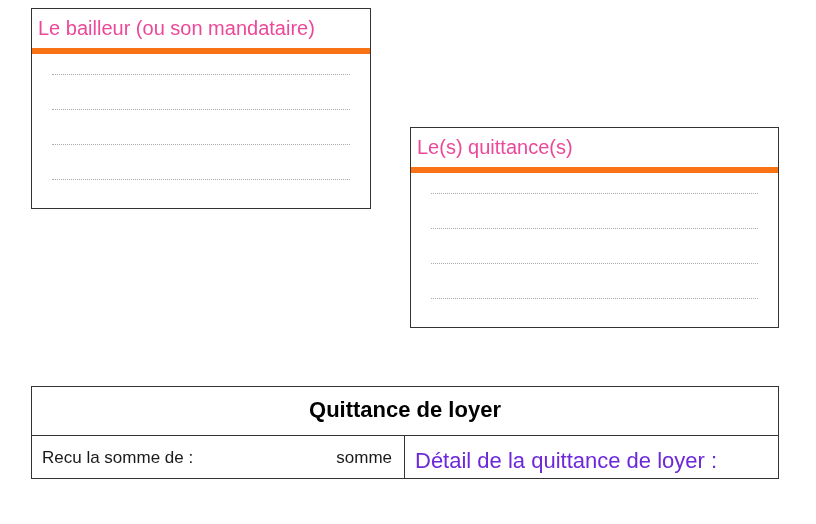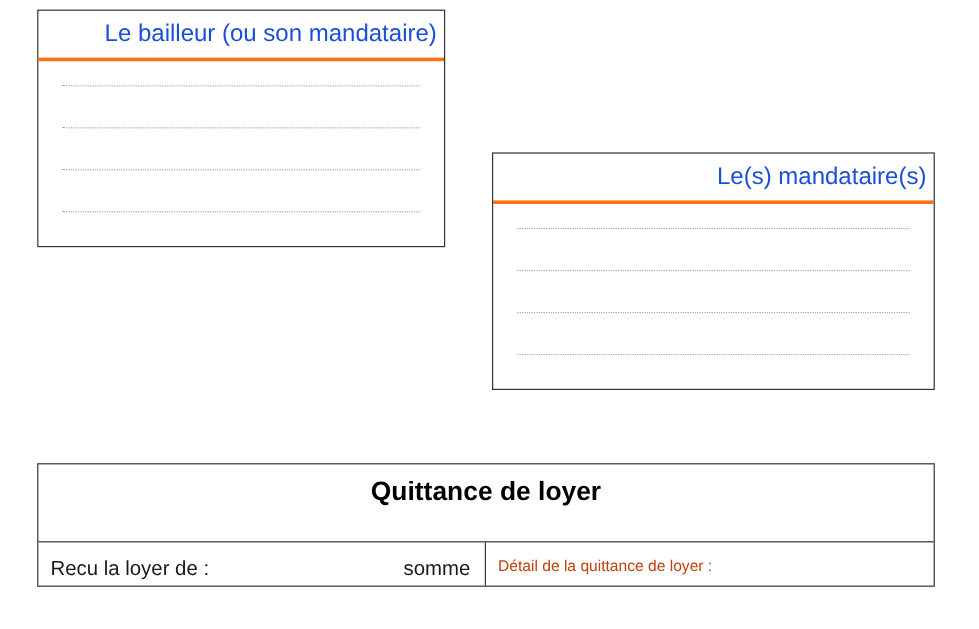--- a/index.html
+++ b/index.html
@@ -13,25 +13,25 @@
       width: 816px;
       height: 524px;
       position: relative;
     }
     .party-box {
       position: absolute;
       border: 1px solid #333;
       background: #fff;
     }
     .party-header {
-      border-bottom: 3px solid #f97316;
-      text-align: right;
+      border-bottom: 6px solid #f97316;
+      text-align: left;
       padding: 8px 6px;
       font-size: 20px;
-      color: #1d4ed8;
+      color: #ec4899;
     }
     .party-body {
       padding: 20px 20px 18px 20px;
     }
     .dotted-line {
       height: 1px;
       border-bottom: 1px dotted #aaa;
       margin-bottom: 34px;
     }
     .dotted-line:last-child {
@@ -51,21 +51,21 @@
       position: absolute;
       left: 31px;
       top: 386px;
       width: 748px;
       border: 1px solid #333;
     }
     .main-title {
       text-align: center;
       font-weight: bold;
       font-size: 22px;
-      padding: 10px 0 28px 0;
+      padding: 10px 0 12px 0;
       border-bottom: 1px solid #333;
       color: #000;
     }
     .date-row {
       border-bottom: 1px solid #333;
       text-align: center;
       padding: 8px 0 10px 0;
       font-size: 17px;
       color: #1a1a1a;
     }
@@ -91,51 +91,51 @@
       border-right: 1px solid #333;
       padding: 12px 12px 4px 10px;
       font-size: 17px;
       color: #1a1a1a;
       display: flex;
       justify-content: space-between;
     }
     .detail-right {
       width: 50%;
       padding: 12px 10px 4px 10px;
-      font-size: 13px;
-      color: #c2410c;
+      font-size: 22px;
+      color: #6d28d9;
     }
   </style>
 </head>
 <body>
 
 <div class="party-box bailleur">
   <div class="party-header">Le bailleur (ou son mandataire)</div>
   <div class="party-body">
     <div class="dotted-line"></div>
     <div class="dotted-line"></div>
     <div class="dotted-line"></div>
     <div class="dotted-line"></div>
   </div>
 </div>
 
 <div class="party-box locataire">
-  <div class="party-header">Le(s) mandataire(s)</div>
+  <div class="party-header">Le(s) quittance(s)</div>
   <div class="party-body">
     <div class="dotted-line"></div>
     <div class="dotted-line"></div>
     <div class="dotted-line"></div>
     <div class="dotted-line"></div>
   </div>
 </div>
 
 <div class="main-box">
   <div class="main-title">Quittance de loyer</div>
   <div class="detail-row">
     <div class="detail-left">
-      <span>Recu la loyer de :</span>
+      <span>Recu la somme de :</span>
       <span>somme</span>
     </div>
     <div class="detail-right">
       <span>Détail de la quittance de loyer :</span>
     </div>
   </div>
 </div>
 
 </body></html>

